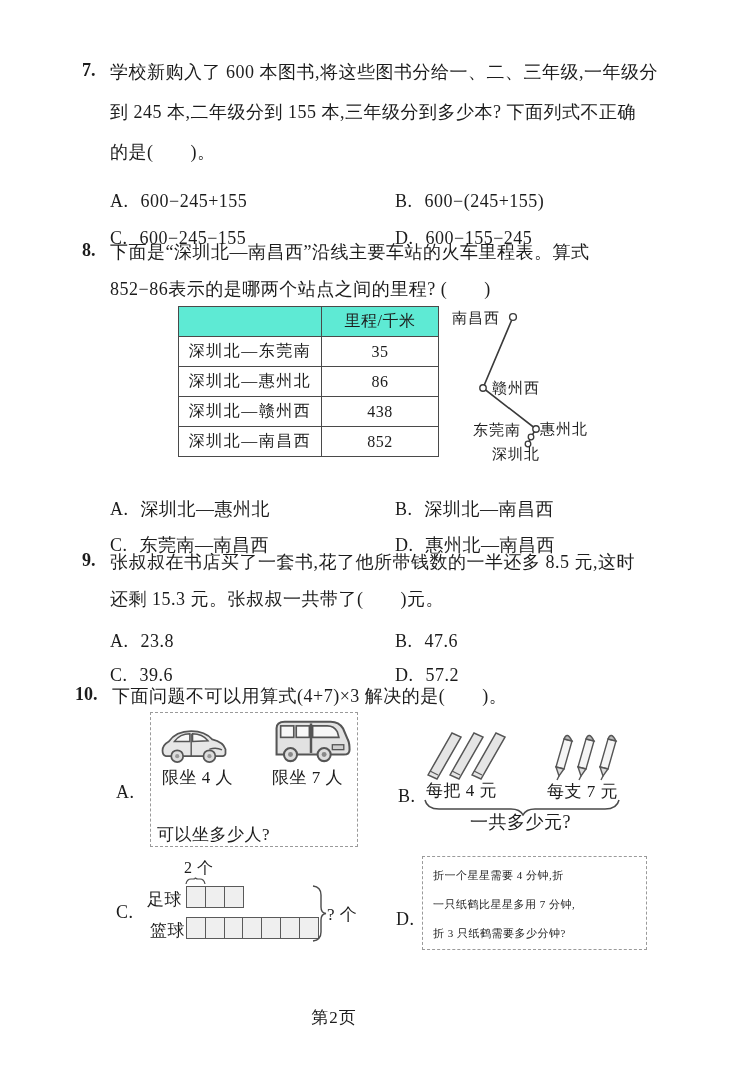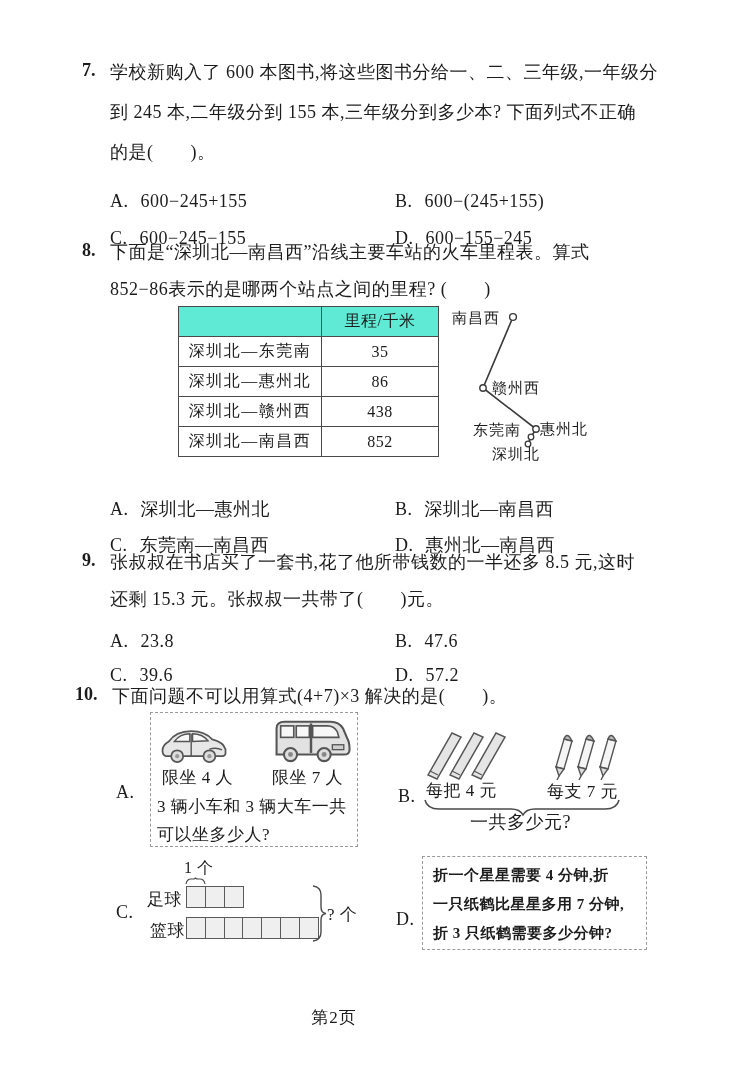--- a/index.html
+++ b/index.html
@@ -15,21 +15,21 @@
   .mtable td{border:1.5px solid #4a4a4a;font-size:16px;height:29px;text-align:center;
              letter-spacing:1.5px;padding:0 6px;}
   .mtable td.c1{width:130px;}
   .mtable td.c2{width:104px;letter-spacing:0.5px;}
   .mtable tr.hdr td{background:#5eead4;}
   
   .maplab{font-size:15px;letter-spacing:1px;white-space:nowrap;}
   
   .dashbox{border:1.5px dashed #9a9a9a;}
   .smalltext{font-size:17px;letter-spacing:0.5px;white-space:nowrap;}
-  .dtext{font-size:15px;letter-spacing:0.5px;line-height:29px;white-space:nowrap;font-weight:bold;}
+  .dtext{font-size:11px;letter-spacing:0.5px;line-height:29px;white-space:nowrap;}
   
   .bar{display:flex;}
   .bar .cell{width:18px;height:20px;background:#efefef;border:1.2px solid #5a5a5a;margin-left:-1.2px;}
   .bar .cell:first-child{margin-left:0;}
   .footer{font-size:17px;letter-spacing:1px;}
 </style>
 </head>
 <body>
 
 <div id="page">
@@ -151,21 +151,20 @@
     <line x1="50" y1="10" x2="50" y2="46" stroke="#555" stroke-width="3"></line>
     <rect x="76" y="36" width="14" height="6" fill="#cfcfcf" stroke="#555" stroke-width="1.6"></rect>
     <circle cx="25" cy="48" r="8" fill="#ddd" stroke="#555" stroke-width="2.5"></circle>
     <circle cx="25" cy="48" r="3" fill="#888"></circle>
     <circle cx="66" cy="48" r="8" fill="#ddd" stroke="#555" stroke-width="2.5"></circle>
     <circle cx="66" cy="48" r="3" fill="#888"></circle>
   </svg>
 
   <div class="abs smalltext" style="left:162px;top:766px;">限坐 4 人</div>
   <div class="abs smalltext" style="left:272px;top:766px;">限坐 7 人</div>
-  <div class="abs smalltext" style="left:157px;top:795px;">3 辆小车和 3 辆大车一共</div>
   <div class="abs smalltext" style="left:157px;top:823px;">可以坐多少人?</div>
 
   <div class="abs opt" style="left:398px;top:772px;">B.</div>
 
   <svg class="abs" style="left:424px;top:727px;" width="86" height="56" viewBox="0 0 86 56">
     <g stroke="#555" stroke-width="1.5" fill="#e5e5e5">
       <path d="M4,48 L28,6 L37,10 L13,52 Z"></path>
       <path d="M26,48 L50,6 L59,10 L35,52 Z"></path>
       <path d="M48,48 L72,6 L81,10 L57,52 Z"></path>
     </g>
@@ -195,21 +194,21 @@
 
   <div class="abs smalltext" style="left:426px;top:779px;">每把 4 元</div>
   <div class="abs smalltext" style="left:547px;top:780px;">每支 7 元</div>
 
   <svg class="abs" style="left:423px;top:798px;" width="198" height="18" viewBox="0 0 198 18">
     <path d="M2,2 Q4,11 16,11 L88,11 Q97,11 100,17 Q103,11 112,11 L182,11 Q194,11 196,2" fill="none" stroke="#4a4a4a" stroke-width="1.5"></path>
   </svg>
   <div class="abs smalltext" style="left:470px;top:810px;font-size:18px;">一共多少元?</div>
 
   <div class="abs opt" style="left:116px;top:888px;">C.</div>
-  <div class="abs smalltext" style="left:184px;top:858px;font-size:16px;">1 个</div>
+  <div class="abs smalltext" style="left:184px;top:858px;font-size:16px;">2 个</div>
   <svg class="abs" style="left:185px;top:877px;" width="21" height="8" viewBox="0 0 21 8">
     <path d="M1,7 Q2,2 6,2 L8,2 Q10.5,2 10.5,0.5 Q10.5,2 13,2 L15,2 Q19,2 20,7" fill="none" stroke="#4a4a4a" stroke-width="1.2"></path>
   </svg>
 
   <div class="abs smalltext" style="left:147px;top:888px;">足球</div>
   <div class="abs bar" style="left:186px;top:886px;">
     <div class="cell"></div>
   <div class="cell"></div>
       <div class="cell"></div>
     </div>

